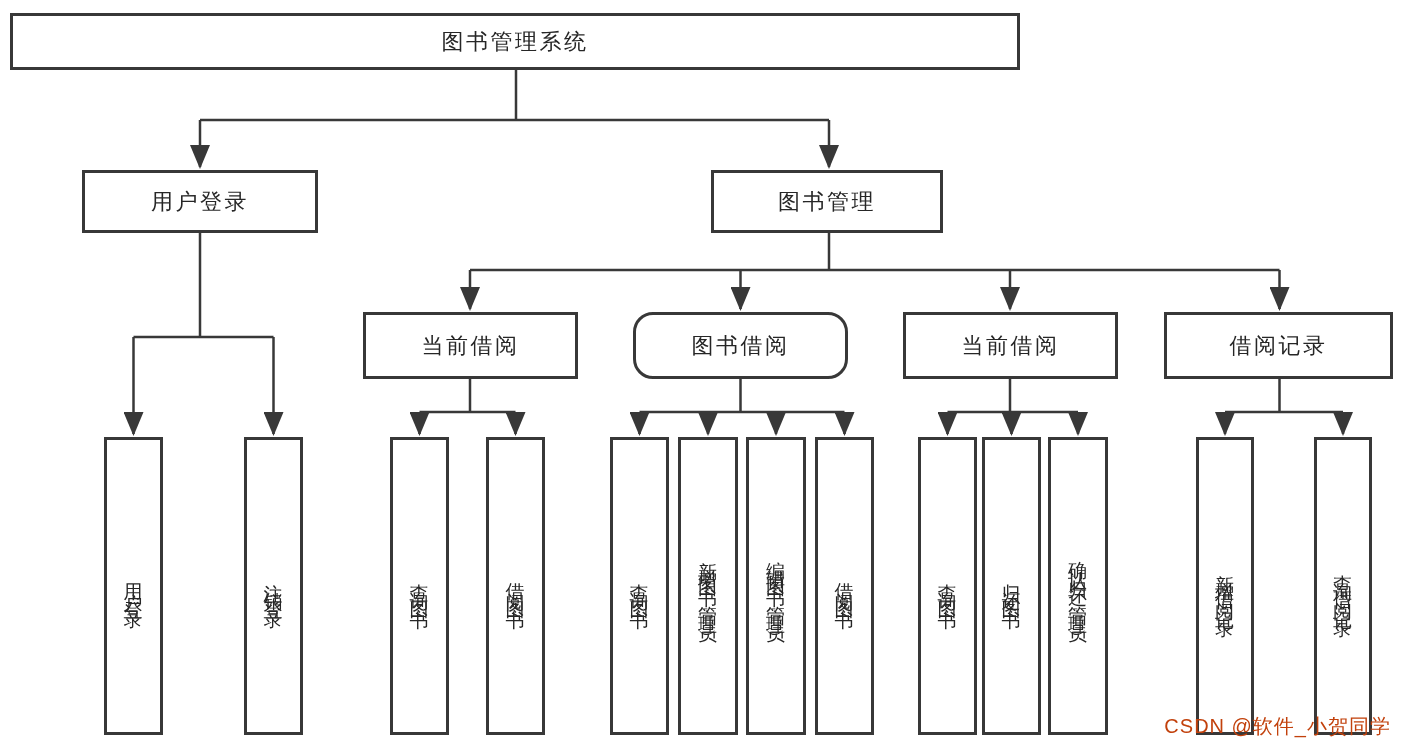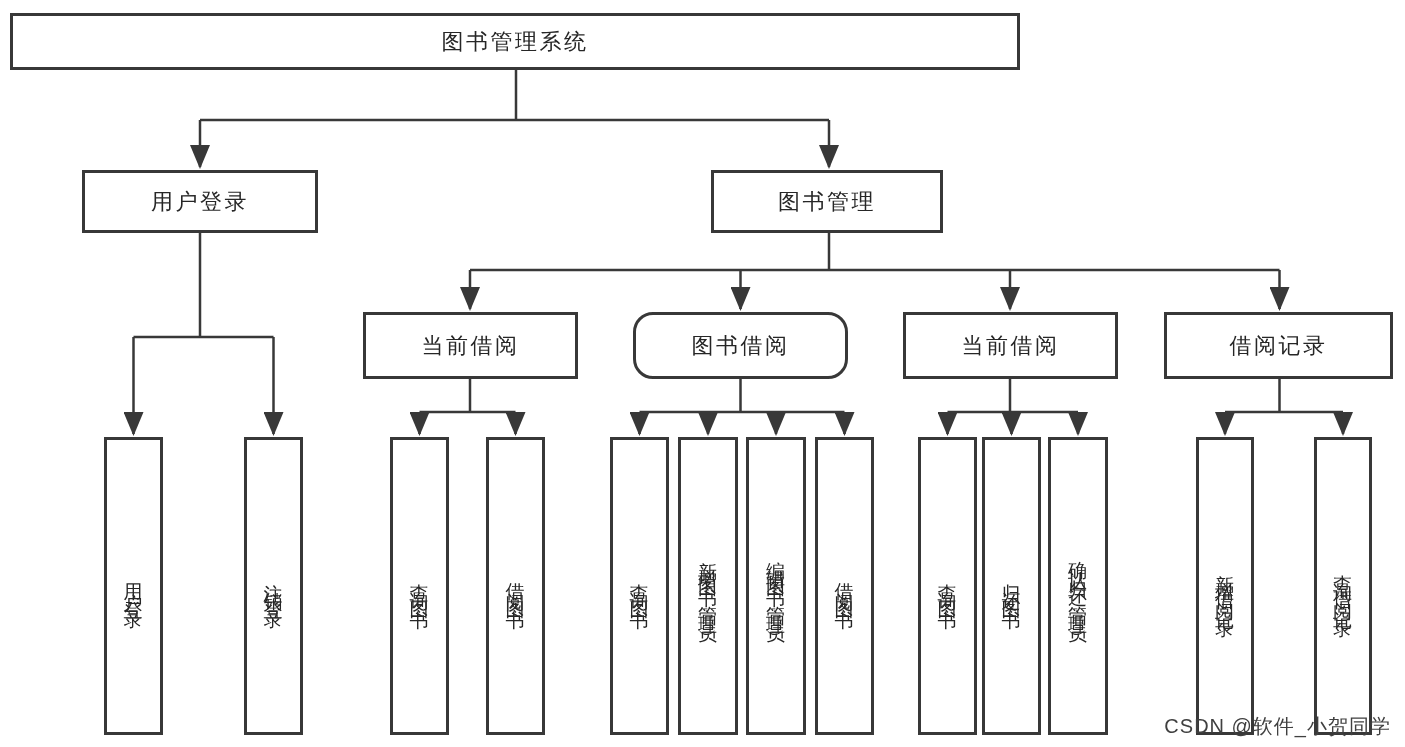--- a/index.html
+++ b/index.html
@@ -40,21 +40,21 @@
     letter-spacing: 9px;
     line-height: 1;
     color: #262626;
   }
   .watermark {
     position: absolute;
     right: 14px;
     bottom: 7px;
     font-size: 20px;
     letter-spacing: 1px;
-    color: #404040;
+    color: #c2410c;
     z-index: 2;
     white-space: nowrap;
   }
   
   #n-root                    { left: 10px;   top: 13px;  width: 1010px; height: 57px; }
   #n-user-login              { left: 82px;   top: 170px; width: 236px;  height: 63px; }
   #n-book-mgmt               { left: 711px;  top: 170px; width: 232px;  height: 63px; }
   #n-new-book-rec            { left: 363px;  top: 312px; width: 215px;  height: 67px; }
   #n-book-borrow             { left: 633px;  top: 312px; width: 215px;  height: 67px; border-radius: 20px; }
   #n-current-borrow          { left: 903px;  top: 312px; width: 215px;  height: 67px; }

